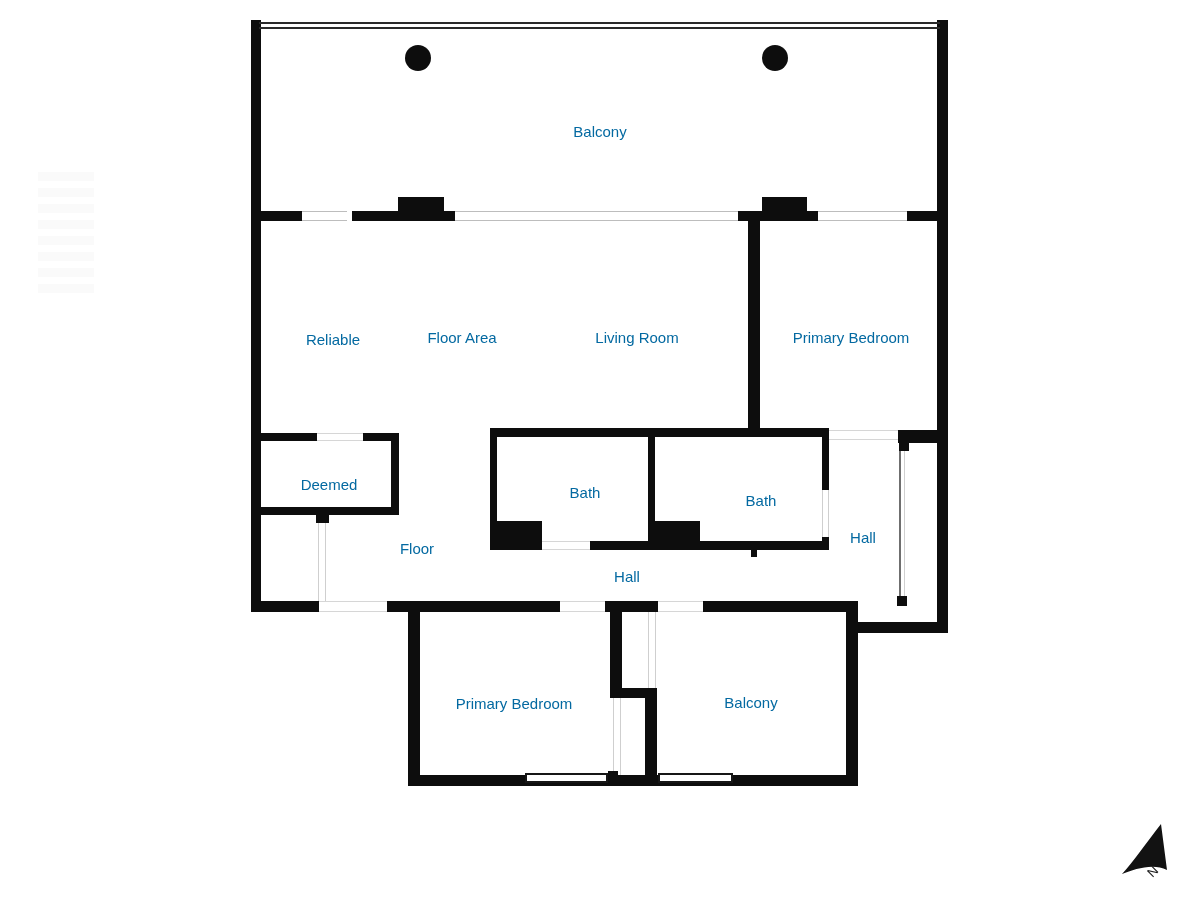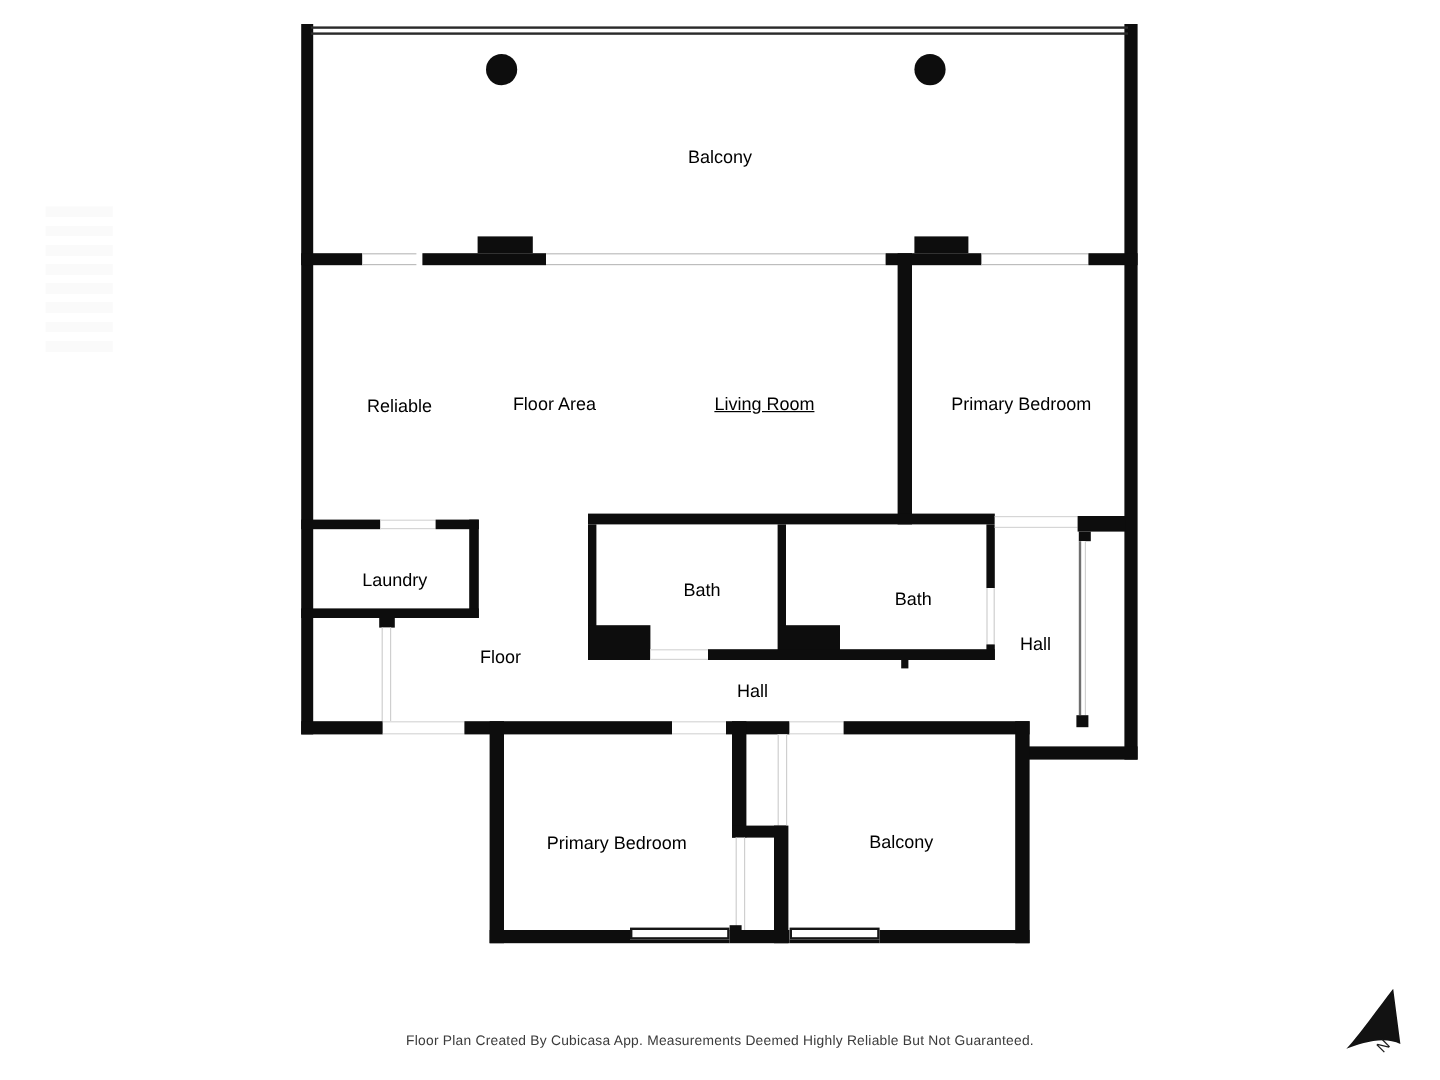--- a/index.html
+++ b/index.html
@@ -11,21 +11,21 @@
   .rail      { position:absolute; background:#2a2a2a; height:2px; }
   .col       { position:absolute; width:26px; height:26px; border-radius:50%; background:#0d0d0d; }
   
   .open-h    { position:absolute; background:#ffffff; border-top:1px solid #d6d6d6; border-bottom:1px solid #d6d6d6; box-sizing:border-box; }
   .open-v    { position:absolute; background:#ffffff; border-left:1px solid #cfcfcf; border-right:1px solid #cfcfcf; box-sizing:border-box; }
   
   .glass-h   { position:absolute; background:#ffffff; border-top:1.5px solid #bdbdbd; border-bottom:1.5px solid #bdbdbd; box-sizing:border-box; }
   
   .win       { position:absolute; background:#ffffff; border:2px solid #161616; box-sizing:border-box; }
   .thin-v    { position:absolute; background:#ffffff; border-left:2px solid #6f6f6f; border-right:1px solid #d0d0d0; box-sizing:border-box; }
-  .label     { position:absolute; transform:translate(-50%,-50%); font-size:15px; color:#000000; white-space:nowrap; }
+  .label     { position:absolute; transform:translate(-50%,-50%); font-size:15px; color:#0369a1; white-space:nowrap; }
   .footer    { position:absolute; left:0; top:862px; width:1200px; text-align:center; font-size:11.5px; letter-spacing:.2px; color:#3b3b3b; }
   .artifact  { position:absolute; left:38px; top:172px; width:56px; height:126px;
                background:repeating-linear-gradient(#fafafa 0 9px,#ffffff 9px 16px); }
   .north-n   { position:absolute; left:1148px; top:864px; font-size:13px; color:#1a1a1a; transform:rotate(-45deg); }
   svg.compass{ position:absolute; left:1116px; top:820px; }
 </style>
 </head>
 <body>
 
 <div id="canvas">
@@ -105,31 +105,30 @@
   <div class="win" style="left:525px;top:773px;width:83px;height:10px;"></div>
   <div class="wall" style="left:525px;top:783px;width:83px;height:3px;"></div>
   <div class="wall" style="left:608px;top:775px;width:50px;height:11px;"></div>
   <div class="win" style="left:658px;top:773px;width:75px;height:10px;"></div>
   <div class="wall" style="left:658px;top:783px;width:75px;height:3px;"></div>
   <div class="wall" style="left:733px;top:775px;width:125px;height:11px;"></div>
 
   <div class="label" style="left:600px;top:131px;">Balcony</div>
   <div class="label" style="left:333px;top:339px;">Reliable</div>
   <div class="label" style="left:462px;top:337px;">Floor Area</div>
-  <div class="label" style="left:637px;top:337px;text-decoration:underline;">Living Room</div>
+  <div class="label" style="left:637px;top:337px;">Living Room</div>
   <div class="label" style="left:851px;top:337px;">Primary Bedroom</div>
-  <div class="label" style="left:329px;top:484px;">Laundry</div>
+  <div class="label" style="left:329px;top:484px;">Deemed</div>
   <div class="label" style="left:585px;top:492px;">Bath</div>
   <div class="label" style="left:761px;top:500px;">Bath</div>
   <div class="label" style="left:863px;top:537px;">Hall</div>
   <div class="label" style="left:417px;top:548px;">Floor</div>
   <div class="label" style="left:627px;top:576px;">Hall</div>
   <div class="label" style="left:514px;top:703px;">Primary Bedroom</div>
   <div class="label" style="left:751px;top:702px;">Balcony</div>
 
-  <div class="footer">Floor Plan Created By Cubicasa App. Measurements Deemed Highly Reliable But Not Guaranteed.</div>
 
   <svg class="compass" width="58" height="58" viewBox="0 0 58 58">
     <path d="M6 54 C 17 42, 31 22, 45 4 L 51 50 C 37 43, 19 49, 6 54 Z" fill="#121212"></path>
   </svg>
   <div class="north-n">N</div>
 
 </div>
 
 </body></html>

